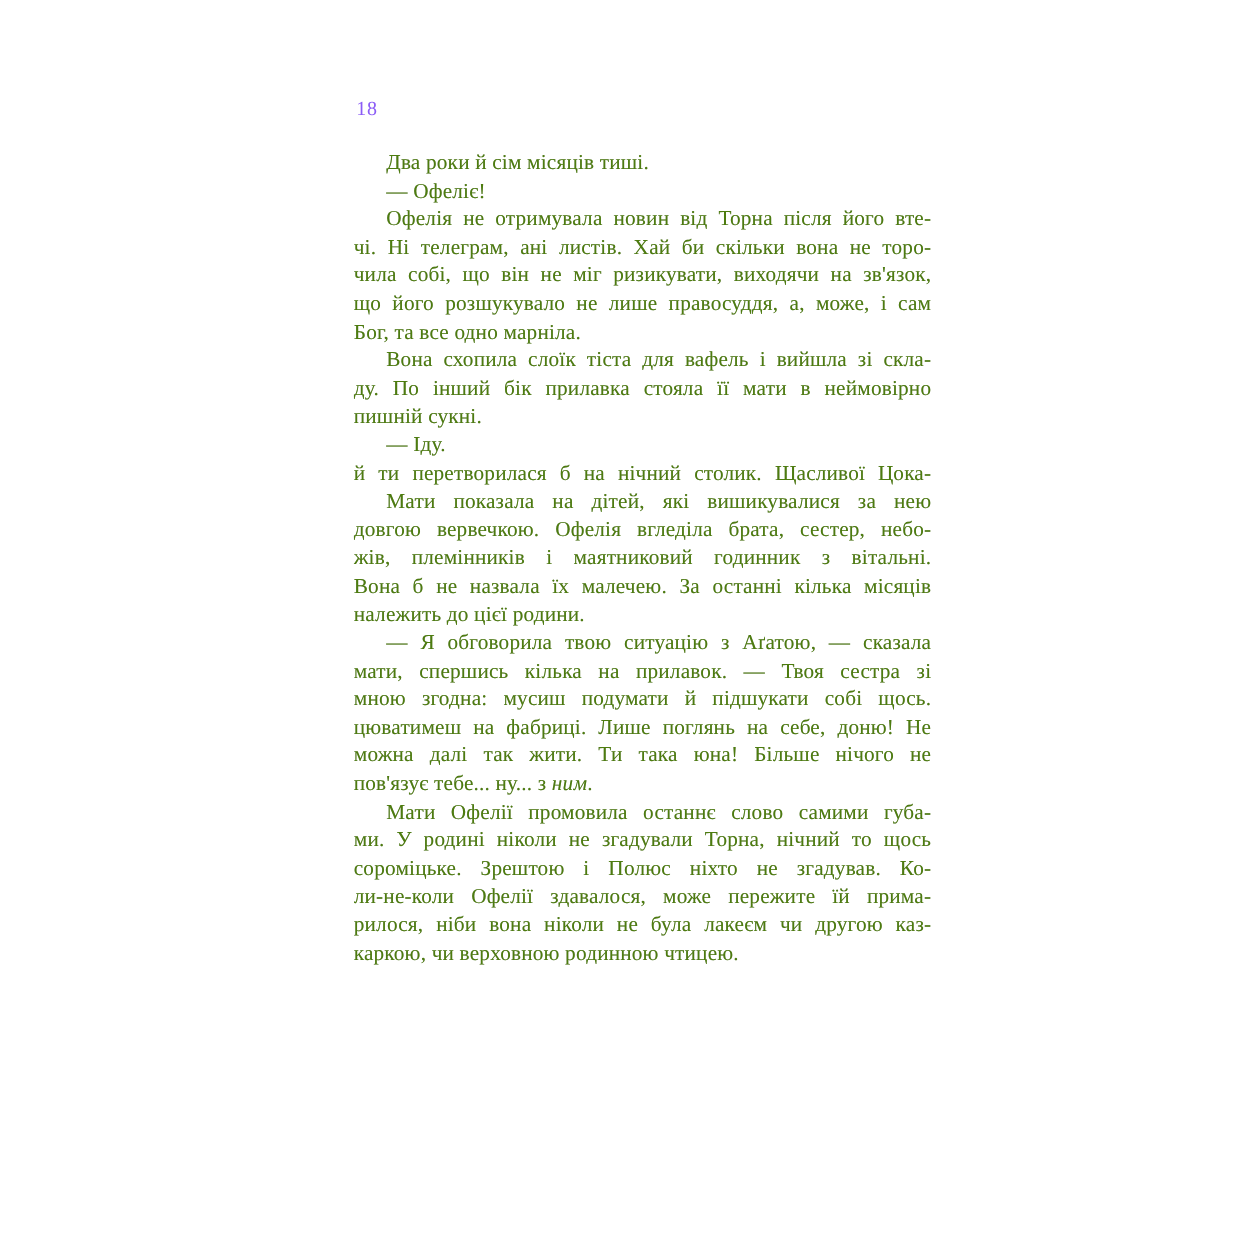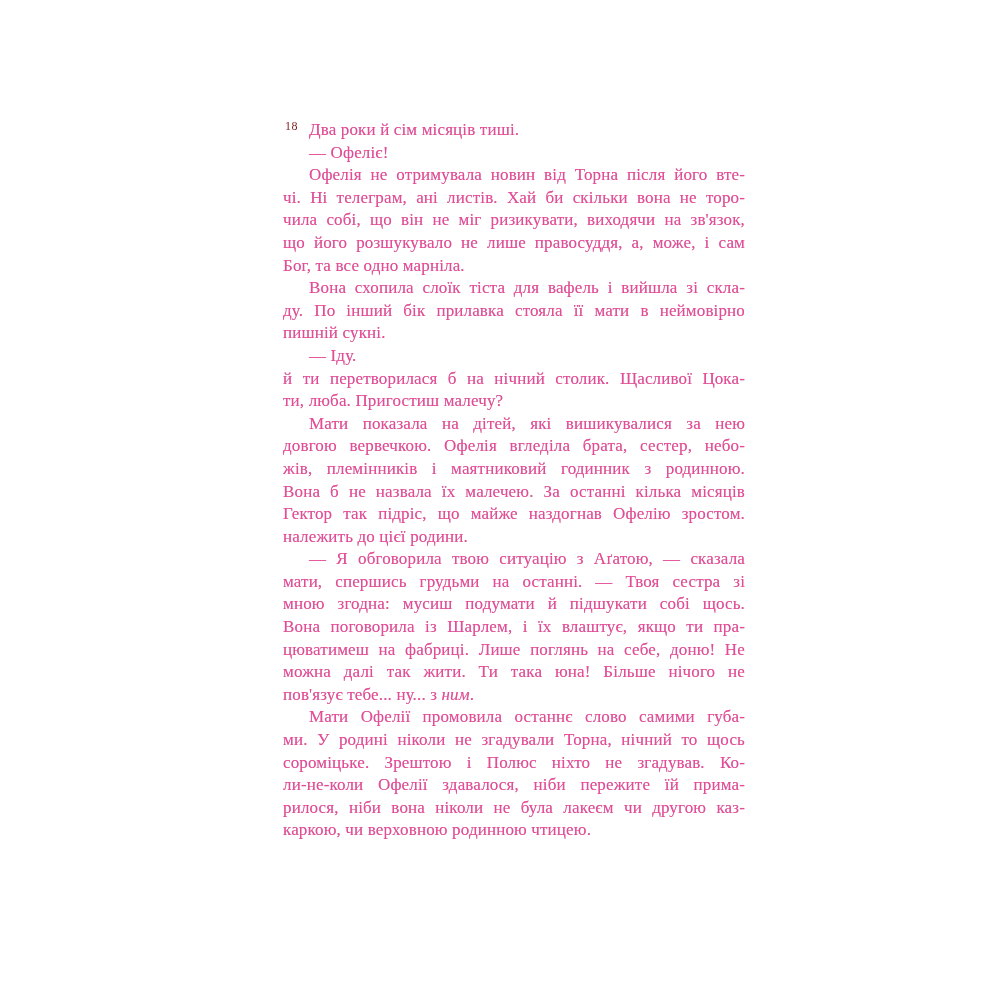--- a/index.html
+++ b/index.html
@@ -14,31 +14,30 @@
     position: relative;
     width: 1000px;
     height: 1000px;
     background: #ffffff;
     font-family: "Liberation Serif", serif;
   }
   .page-number {
     position: absolute;
     left: 285px;
     top: 79px;
-    font-size: 12px;
-    color: #7f1d1d;
+    font-size: 16px;
+    color: #8b5cf6;
     letter-spacing: 0.5px;
-    margin-top: 40px;
   }
   .text-block {
     position: absolute;
     left: 283px;
     top: 119px;
     width: 462px;
-    color: #ec4899;
+    color: #4d7c0f;
     font-size: 17px;
     line-height: 22.6px;
     letter-spacing: 0.15px;
     text-shadow: 0 0 0.5px rgba(60,60,60,0.35);
   }
   .paragraph { margin: 0; }
   .line {
     height: 22.6px;
     overflow: hidden;
     text-align: left;
@@ -74,41 +73,38 @@
       <div class="paragraph">
         <div class="line justify first"><span>Вона схопила слоїк тіста для вафель і вийшла зі скла-</span></div>
         <div class="line justify"><span>ду. По інший бік прилавка стояла її мати в неймовірно</span></div>
         <div class="line"><span>пишній сукні.</span></div>
       </div>
       <div class="paragraph">
         <div class="line first"><span>— Іду.</span></div>
       </div>
       <div class="paragraph">
         <div class="line justify"><span>й ти перетворилася б на нічний столик. Щасливої Цока-</span></div>
-        <div class="line"><span>ти, люба. Пригостиш малечу?</span></div>
       </div>
       <div class="paragraph">
         <div class="line justify first"><span>Мати показала на дітей, які вишикувалися за нею</span></div>
         <div class="line justify"><span>довгою вервечкою. Офелія вгледіла брата, сестер, небо-</span></div>
-        <div class="line justify"><span>жів, племінників і маятниковий годинник з родинною.</span></div>
+        <div class="line justify"><span>жів, племінників і маятниковий годинник з вітальні.</span></div>
         <div class="line justify"><span>Вона б не назвала їх малечею. За останні кілька місяців</span></div>
-        <div class="line justify"><span>Гектор так підріс, що майже наздогнав Офелію зростом.</span></div>
         <div class="line"><span>належить до цієї родини.</span></div>
       </div>
       <div class="paragraph">
         <div class="line justify first"><span>— Я обговорила твою ситуацію з Аґатою, — сказала</span></div>
-        <div class="line justify"><span>мати, спершись грудьми на останні. — Твоя сестра зі</span></div>
+        <div class="line justify"><span>мати, спершись кілька на прилавок. — Твоя сестра зі</span></div>
         <div class="line justify"><span>мною згодна: мусиш подумати й підшукати собі щось.</span></div>
-        <div class="line justify"><span>Вона поговорила із Шарлем, і їх влаштує, якщо ти пра-</span></div>
         <div class="line justify"><span>цюватимеш на фабриці. Лише поглянь на себе, доню! Не</span></div>
         <div class="line justify"><span>можна далі так жити. Ти така юна! Більше нічого не</span></div>
         <div class="line"><span>пов'язує тебе... ну... з </span><span class="italic">ним</span><span>.</span></div>
       </div>
       <div class="paragraph">
         <div class="line justify first"><span>Мати Офелії промовила останнє слово самими губа-</span></div>
         <div class="line justify"><span>ми. У родині ніколи не згадували Торна, нічний то щось</span></div>
         <div class="line justify"><span>сороміцьке. Зрештою і Полюс ніхто не згадував. Ко-</span></div>
-        <div class="line justify"><span>ли-не-коли Офелії здавалося, ніби пережите їй прима-</span></div>
+        <div class="line justify"><span>ли-не-коли Офелії здавалося, може пережите їй прима-</span></div>
         <div class="line justify"><span>рилося, ніби вона ніколи не була лакеєм чи другою каз-</span></div>
         <div class="line"><span>каркою, чи верховною родинною чтицею.</span></div>
       </div>
     </div>
 </div>
 
 </body></html>

